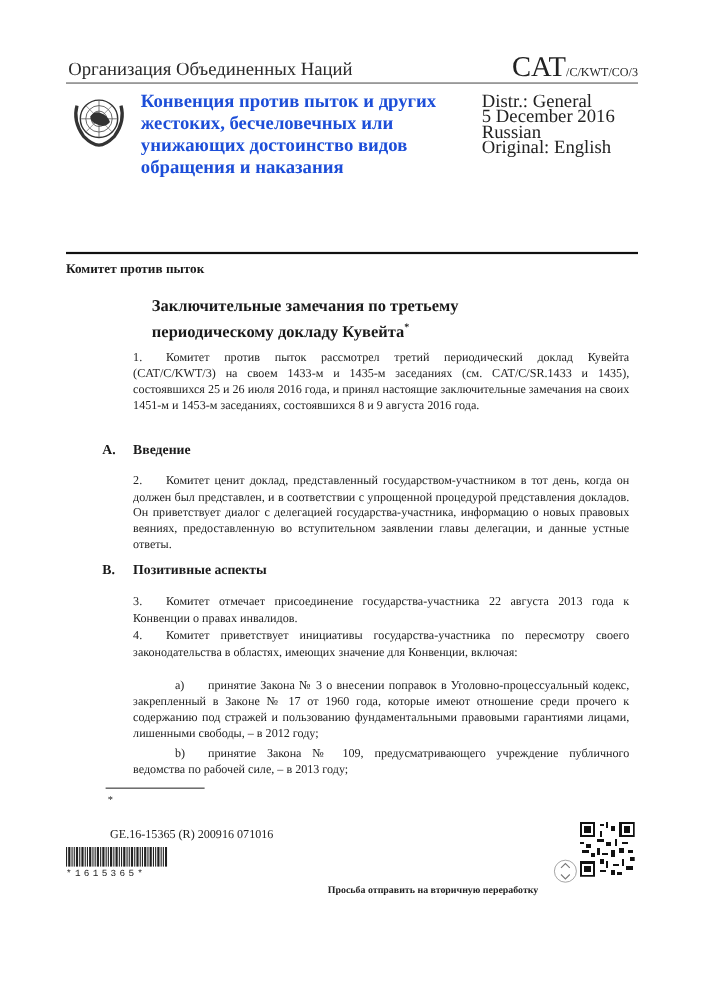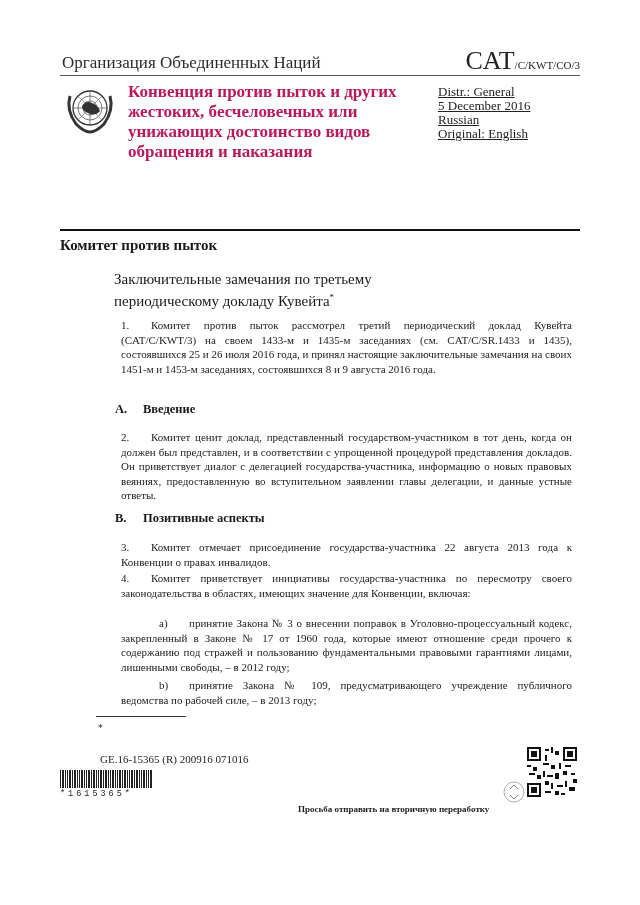--- a/index.html
+++ b/index.html
@@ -6,30 +6,30 @@
   body {
     width: 640px; height: 905px; background: #ffffff; position: relative; overflow: hidden;
     font-family: "Liberation Serif", "DejaVu Serif", serif; color: #1a1a1a;
   }
   .abs { position: absolute; }
   .org-name { left: 62px; top: 53px; font-size: 17px; color: #2a2a2a; }
   .symbol { right: 60px; top: 46px; font-size: 26px; color: #222; text-align: center; }
   .symbol .sub { font-size: 11px; }
   .rule-top { left: 60px; top: 75px; width: 520px; height: 1px; background: #555; }
   .logo { left: 62px; top: 82px; width: 56px; height: 56px; }
-  .conv-title { left: 128px; top: 82px; width: 300px; font-size: 17px; font-weight: bold; line-height: 20px; color: #be185d; }
-  .distr { left: 438px; top: 85px; font-size: 13px; line-height: 14px; color: #222; text-decoration: underline; }
+  .conv-title { left: 128px; top: 82px; width: 300px; font-size: 17px; font-weight: bold; line-height: 20px; color: #1d4ed8; }
+  .distr { left: 438px; top: 85px; font-size: 17px; line-height: 14px; color: #222; }
   .rule-thick { left: 60px; top: 229px; width: 520px; height: 2px; background: #111; }
-  .committee { left: 60px; top: 237px; font-size: 15px; font-weight: bold; }
-  .doc-title { left: 114px; top: 270px; width: 360px; font-size: 15px; font-weight: normal; line-height: 18px; }
+  .committee { left: 60px; top: 237px; font-size: 12px; font-weight: bold; }
+  .doc-title { left: 138px; top: 270px; width: 360px; font-size: 15px; font-weight: bold; line-height: 18px; }
   .para { left: 121px; width: 451px; font-size: 11px; line-height: 14.6px; text-align: justify; color: #222; }
   .para .num { display: inline-block; width: 30px; }
   .sub-item { left: 121px; width: 451px; font-size: 11px; line-height: 14.6px; text-align: justify; color: #222; }
   .sub-item .lbl { display: inline-block; margin-left: 38px; width: 30px; }
-  .section { left: 93px; font-size: 12.5px; font-weight: bold; margin-left: 22px; }
+  .section { left: 93px; font-size: 12.5px; font-weight: bold; }
   .section .letter { display: inline-block; width: 28px; }
   .fn-rule { left: 96px; top: 716px; width: 90px; height: 1px; background: #333; }
   .footnote { left: 110px; top: 722px; width: 370px; font-size: 9.5px; line-height: 12.5px; color: #222; }
   .footnote .star { position: absolute; left: -12px; top: 0; }
   .gecode { left: 60px; top: 753px; font-size: 11px; color: #222; margin-left: 40px; }
   .barcode { left: 60px; top: 770px; width: 92px; height: 18px; }
   .barcode-num { left: 60px; top: 789px; font-size: 8.5px; letter-spacing: 3px; color: #222; font-family: "Liberation Mono", monospace; }
   .recycle-text { left: 298px; top: 788px; font-size: 9px; font-weight: bold; color: #222; margin-top: 16px; }
   .recycle-icon { left: 503px; top: 781px; width: 22px; height: 22px; }
   .qr { left: 527px; top: 747px; width: 50px; height: 50px; }

